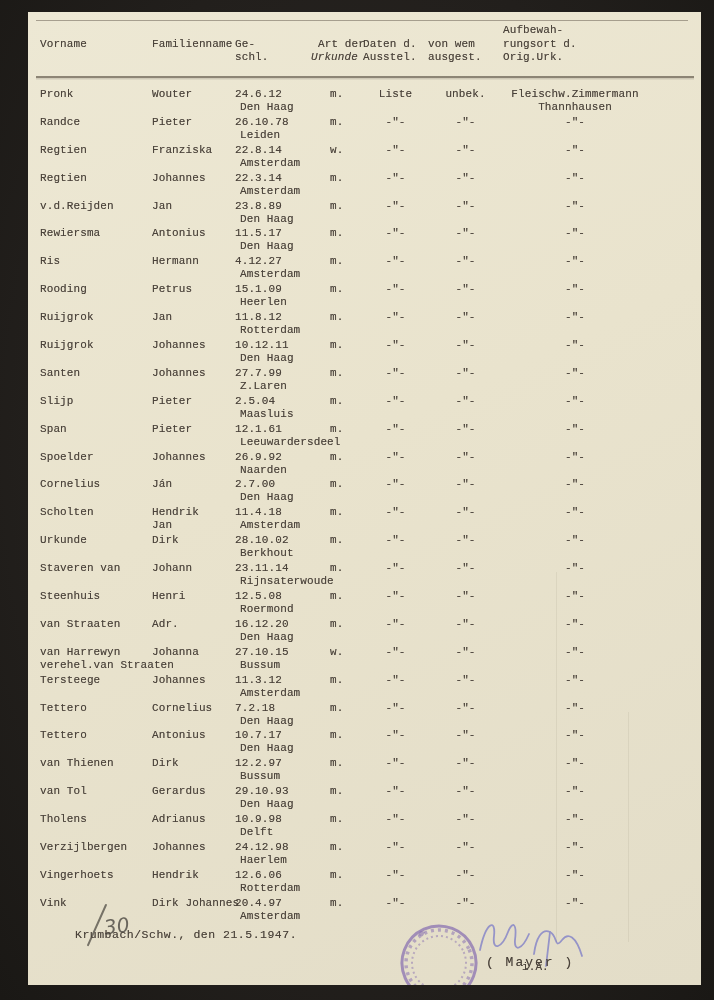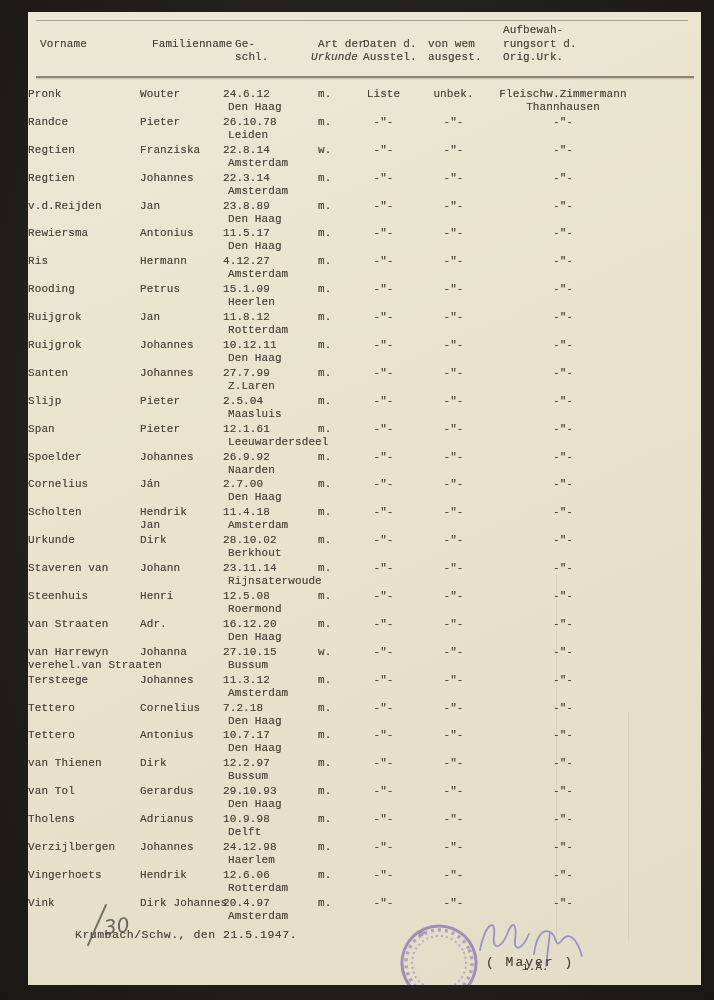--- a/index.html
+++ b/index.html
@@ -24,21 +24,21 @@
     padding-left:12px;font-size:11px;line-height:13.5px;
   }
   .hcell div{white-space:nowrap;}
   .sp{height:13.5px;}
   .ort{padding-left:12px;}
   .urkh2{margin-left:-7px;font-style:italic;}
   .tbody{position:absolute;left:0;top:76px;width:100%;}
   .row{height:27.9px;}
   .line{
     display:grid;grid-template-columns:112px 83px 83px 45px 65px 75px 188px;
-    padding-left:0;font-size:11px;line-height:13px;height:13px;
+    padding-left:12px;font-size:11px;line-height:13px;height:13px;
   }
   .c{white-space:nowrap;overflow:visible;}
   .sex{padding-left:12px;}
   .urk,.dat{text-align:center;}
   .auf{text-align:center;padding-right:44px;}
   .city{padding-left:5px;}
   .dateline{position:absolute;left:47px;top:916px;font-size:11.5px;letter-spacing:.5px;}
   .ia{position:absolute;left:494px;top:901px;font-size:11px;margin-top:48px;}
   .mayer{position:absolute;left:458px;top:943px;font-size:13px;letter-spacing:2px;}
   .count{

